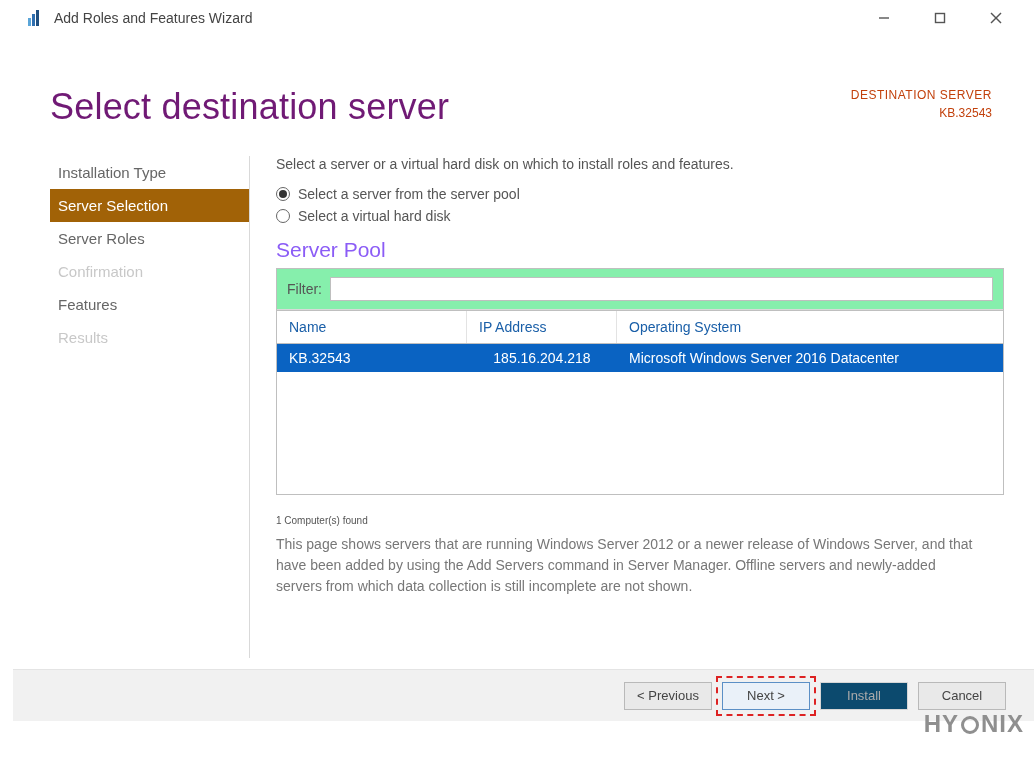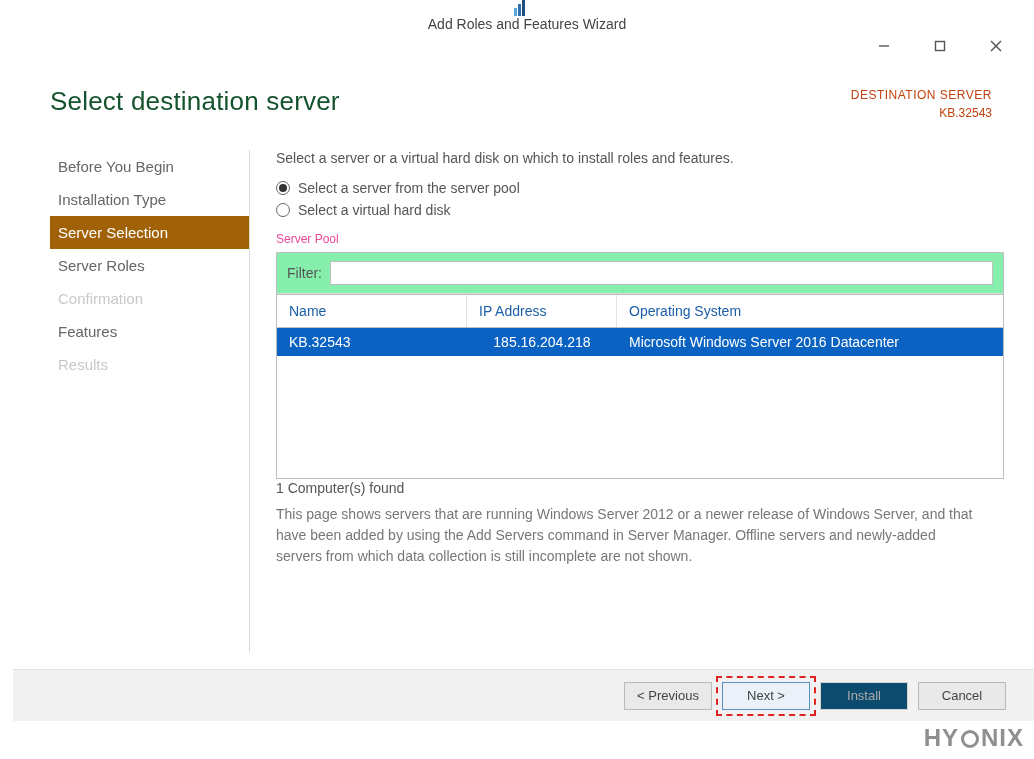--- a/index.html
+++ b/index.html
@@ -9,21 +9,20 @@
     width: 1034px;
     height: 759px;
     overflow: hidden;
     position: relative;
   }
   .titlebar {
     display: flex;
     align-items: center;
     height: 36px;
     padding: 0 8px 0 28px;
-    flex-direction: column;
   }
   .titlebar .app-icon {
     width: 16px; height: 16px;
     margin-right: 10px;
     display: inline-flex;
     align-items: flex-end;
     gap: 1px;
   }
   .titlebar .app-icon .bar1 { width:3px; height:8px; background:#5aa5d8; }
   .titlebar .app-icon .bar2 { width:3px; height:12px; background:#2f6fb0; }
@@ -43,23 +42,23 @@
     display: flex; align-items: center; justify-content: center;
     color: #555;
   }
   .win-btn svg { width: 12px; height: 12px; }
   .header-row {
     display: flex;
     align-items: flex-start;
     padding: 50px 42px 10px 50px;
   }
   .page-title {
-    font-size: 26px;
+    font-size: 36px;
     font-weight: 300;
-    color: #14532d;
+    color: #701a75;
     letter-spacing: 0.2px;
   }
   .dest-block {
     margin-left: auto;
     text-align: right;
     color: #c2410c;
     font-size: 12px;
     line-height: 1.5;
   }
   .dest-label { letter-spacing: 0.5px; }
@@ -108,22 +107,22 @@
     display: inline-flex;
     align-items: center; justify-content: center;
   }
   .radio .dot {
     width: 8px; height: 8px;
     background: #333;
     border-radius: 50%;
   }
   .section-label {
     margin-top: 14px;
-    font-size: 12px;
-    color: #ec4899;
+    font-size: 21px;
+    color: #8b5cf6;
   }
   .pool-box {
     border: 1px solid #bfbfbf;
     margin-top: 6px;
     background: #fff;
   }
   .filter-row {
     display: flex;
     align-items: center;
     padding: 8px 10px;
@@ -164,21 +163,21 @@
     font-size: 14px;
   }
   .grid-row.selected {
     background: #0a63c2;
     color: #fff;
   }
   .grid-row .cell { padding: 6px 12px; }
   .cell-name { width: 190px; }
   .cell-ip { width: 150px; text-align: center; }
   .cell-os { flex:1; }
-  .found { margin-top: 1px; font-size: 14px; color:#555; }
+  .found { margin-top: 20px; font-size: 10px; color:#555; }
   .footnote {
     margin-top: 8px;
     font-size: 14px;
     color: #777;
     line-height: 1.5;
     max-width: 700px;
   }
   .button-bar {
     position: absolute;
     left: 13px; right: 0;
@@ -215,21 +214,21 @@
     background: #eaf1f9;
   }
   .hilite {
     position: absolute;
     border: 2px dashed #d22;
     pointer-events: none;
   }
   .watermark {
     position: absolute;
     right: 10px;
-    bottom: 7px;
+    bottom: 21px;
     font-family: Arial, sans-serif;
     font-weight: 800;
     font-size: 24px;
     letter-spacing: 1px;
     color: #8f8f8f;
     display: flex;
     align-items: center;
   }
   .watermark .circ {
     display: inline-block;
@@ -273,21 +272,20 @@
 <div class="header-row">
   <div class="page-title">Select destination server</div>
   <div class="dest-block">
     <div class="dest-label">DESTINATION SERVER</div>
     <div class="dest-name">KB.32543</div>
   </div>
 </div>
 
 <div class="body-row">
   <div class="sidebar">
-    <div class="sidebar-item"><span>Before You Begin</span></div>
     <div class="sidebar-item"><span>Installation Type</span></div>
     <div class="sidebar-item active"><span>Server Selection</span></div>
     <div class="sidebar-item"><span>Server Roles</span></div>
     <div class="sidebar-item disabled"><span>Confirmation</span></div>
     <div class="sidebar-item"><span>Features</span></div>
     <div class="sidebar-item disabled"><span>Results</span></div>
   </div>
 
   <div class="content">
     <div class="intro">Select a server or a virtual hard disk on which to install roles and features.</div>

